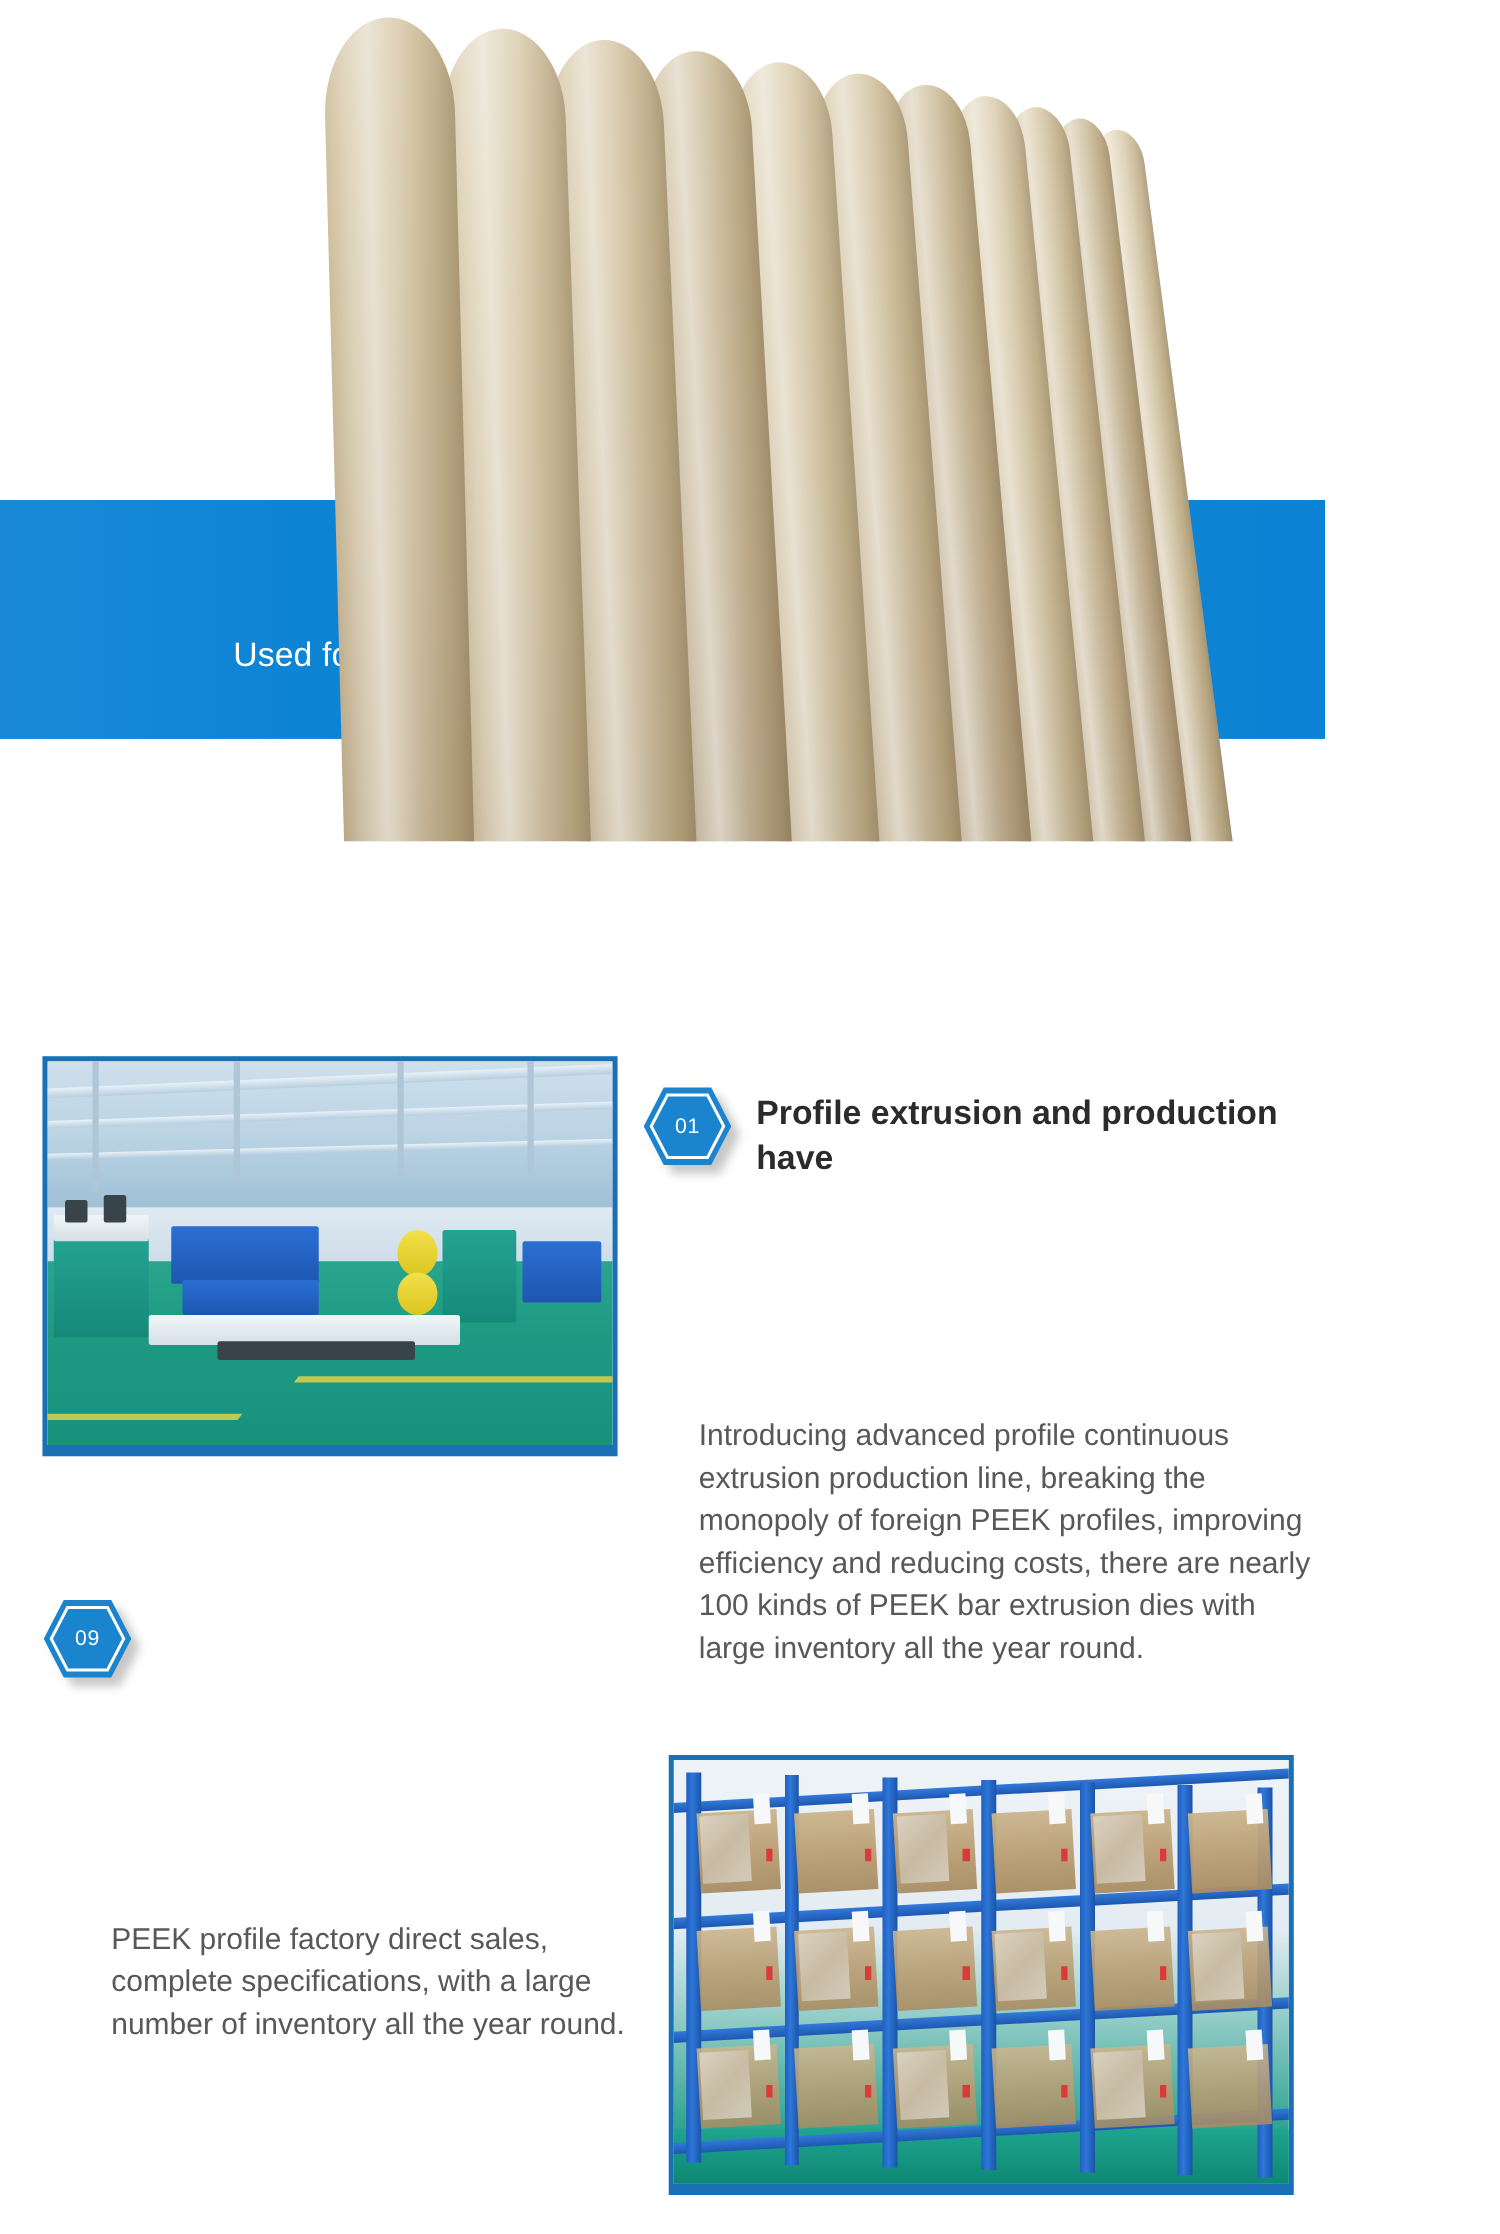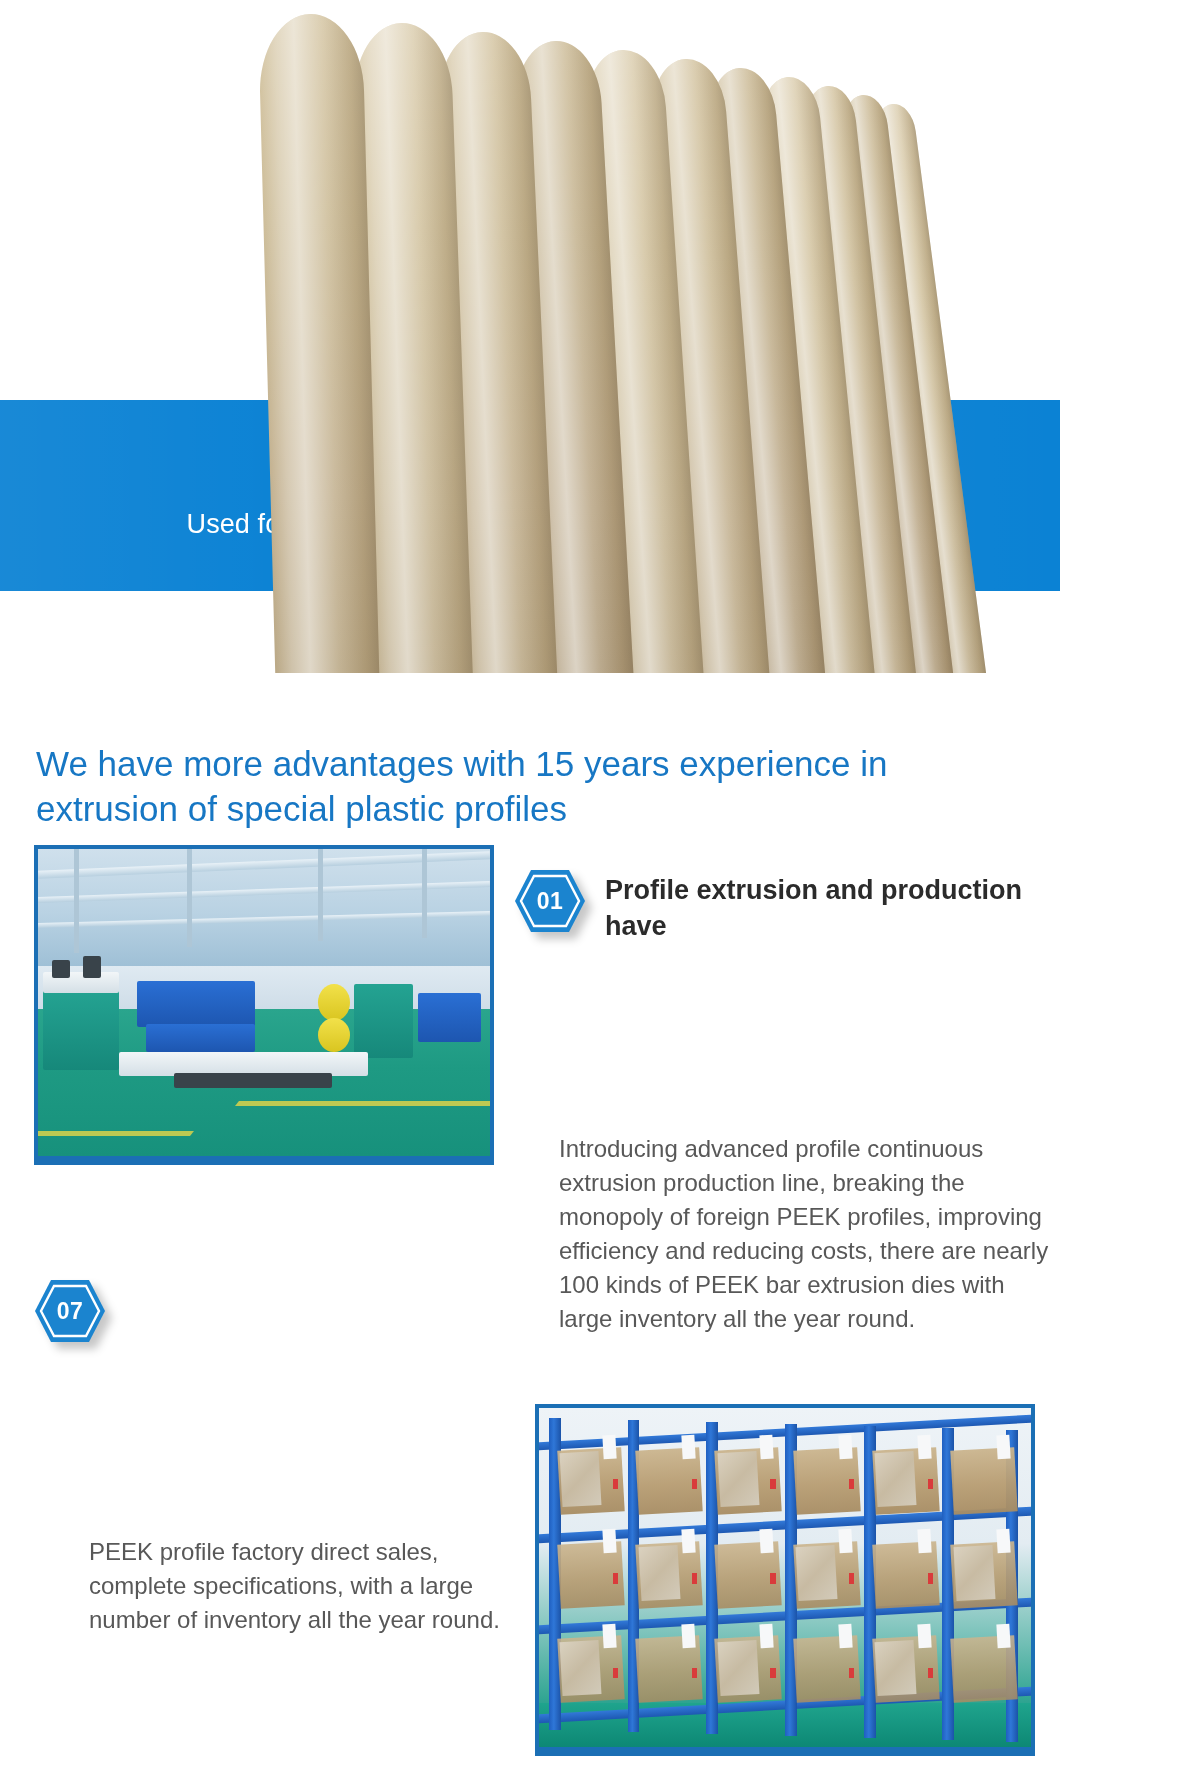--- a/index.html
+++ b/index.html
@@ -83,21 +83,21 @@
   .badge-line { display:flex; align-items:flex-start; gap:18px; }
   .hexbadge {
     position:relative; width:74px; height:66px; flex:0 0 74px;
     margin-top:2px;
     filter:drop-shadow(7px 7px 4px rgba(0,0,0,.22));
   }
   .hexbadge svg { display:block; width:74px; height:66px; }
   .hexbadge .num {
     position:absolute; left:0; top:0; width:74px; height:66px;
     display:flex; align-items:center; justify-content:center;
-    color:#ffffff; font-size:23px; font-weight:700; letter-spacing:.5px;
+    color:#ffffff; font-size:17px; font-weight:400; letter-spacing:.5px;
     font-family:"Liberation Sans", sans-serif;
   }
   .feature-title {
     color:#2b2b2b; font-size:27px; font-weight:700; line-height:1.35;
     padding-top:6px;
   }
   .feature1-title { width:452px; }
   .feature2-title { width:380px; padding-top:14px; }
 
   .feature-body {
@@ -191,21 +191,20 @@
     <div class="hero-banner">
       <div class="veil"></div>
       <div class="sheen"></div>
       <div class="hero-banner-inner">
         <div class="hero-title">PEEK rods</div>
         <div class="hero-subtitle">Used for processing PEEK parts of various specifications</div>
       </div>
     </div>
   </div>
 
-  <div class="headline">We have more advantages with 15 years experience in extrusion of special plastic profiles</div>
 
   <div class="feature1-photo">
     <div class="ph fac-ceiling"></div>
     <div class="ph fac-wall"></div>
     <div class="ph fac-floor"></div>
 
     <div class="ph beam" style="left:0;top:4%;width:100%;height:8px;transform:rotate(-2.5deg);"></div>
     <div class="ph beam" style="left:0;top:13%;width:100%;height:6px;transform:rotate(-2deg);"></div>
     <div class="ph beam" style="left:0;top:22%;width:100%;height:5px;transform:rotate(-1.5deg);"></div>
     <div class="ph" style="left:8%;top:0;width:5px;height:34%;background:#aec6d6;"></div>
@@ -245,21 +244,21 @@
 
   <div class="feature-body feature1-body">Introducing advanced profile continuous extrusion production line, breaking the monopoly of foreign PEEK profiles, improving efficiency and reducing costs, there are nearly 100 kinds of PEEK bar extrusion dies with large inventory all the year round.</div>
 
   <div class="feature2-row">
     <div class="badge-line">
       <div class="hexbadge">
         <svg viewBox="0 0 74 66" aria-hidden="true">
           <polygon points="18,2 56,2 72,33 56,64 18,64 2,33" fill="#1b84cf"></polygon>
           <polygon points="21,8 53,8 66,33 53,58 21,58 8,33" fill="none" stroke="#ffffff" stroke-width="2.4"></polygon>
         </svg>
-        <div class="num">07</div>
+        <div class="num">09</div>
       </div>
     </div>
   </div>
 
   <div class="feature-body feature2-body">PEEK profile factory direct sales, complete specifications, with a large number of inventory all the year round.</div>
 
   <div class="feature2-photo">
     <div class="ph wh-bg"></div>
     <div class="ph wh-floor"></div>
 

